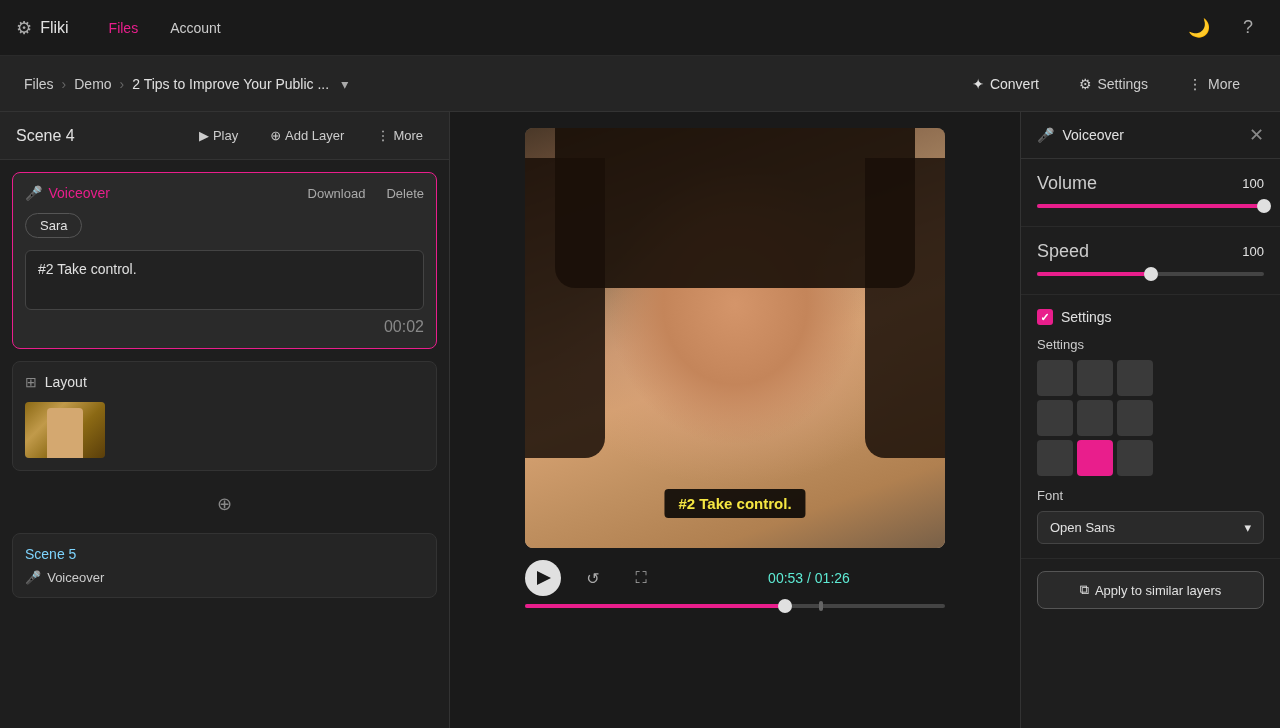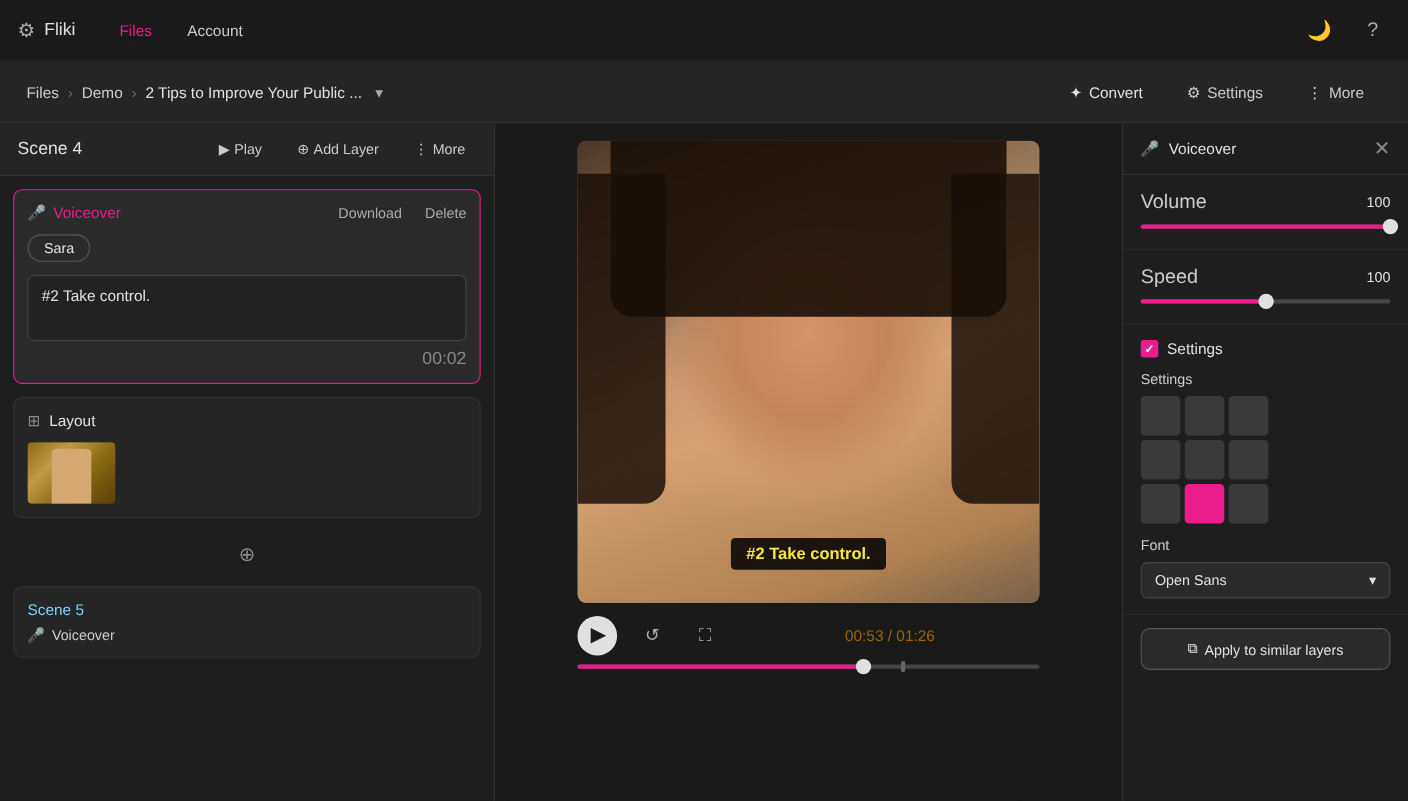--- a/index.html
+++ b/index.html
@@ -417,21 +417,21 @@
       width: 32px; height: 32px;
       display: flex; align-items: center; justify-content: center;
       cursor: pointer;
       color: #aaa;
       font-size: 16px;
     }
     .time-display {
       flex: 1;
       text-align: center;
       font-size: 14px;
-      color: #a16207;
+      color: #5eead4;
     }
     .progress-bar {
       width: 100%;
       height: 4px;
       background: #444;
       border-radius: 2px;
       position: relative;
       cursor: pointer;
     }
     .progress-fill {

